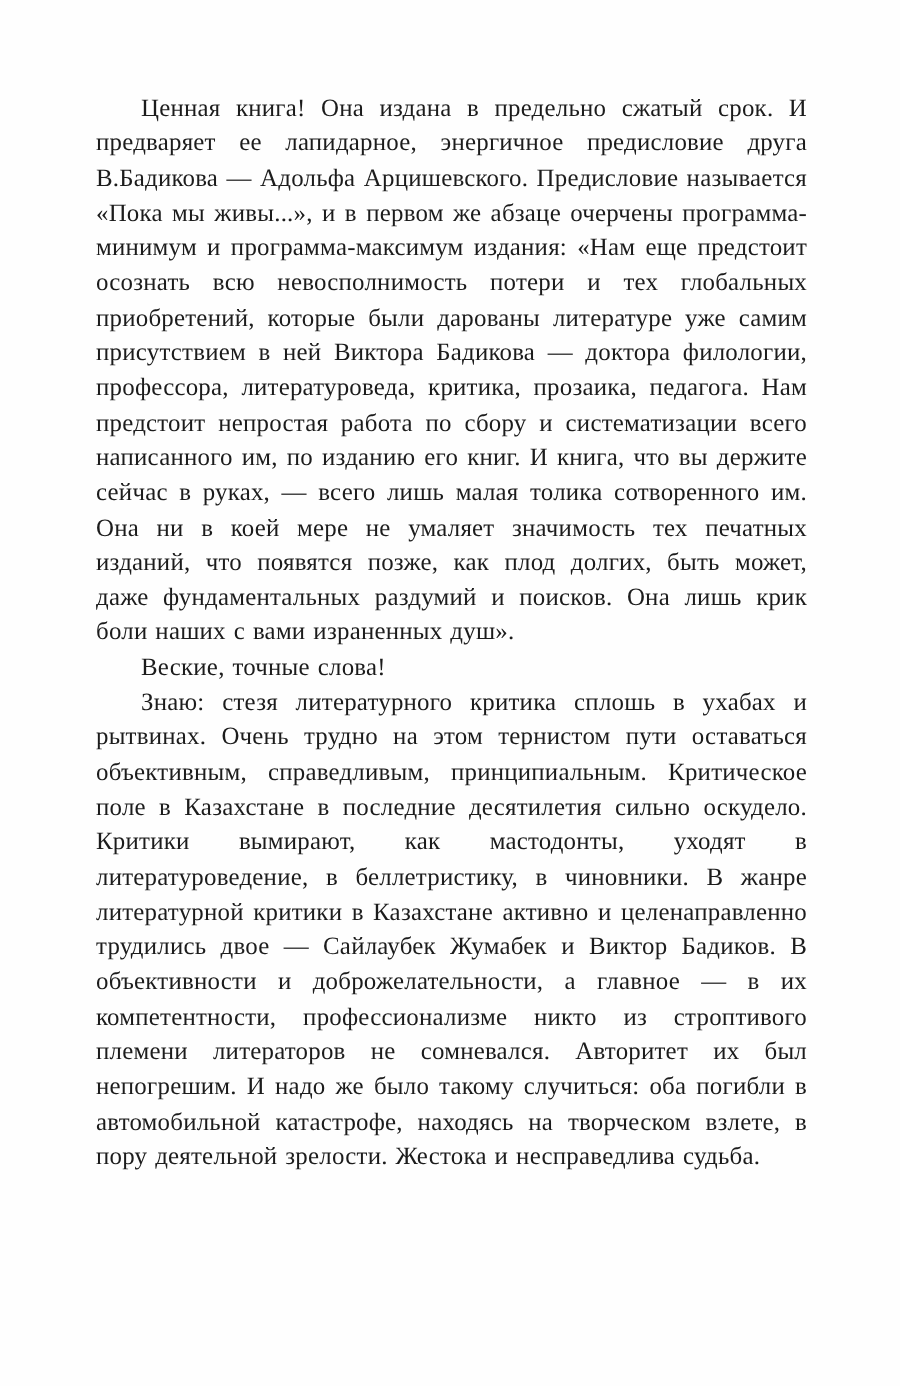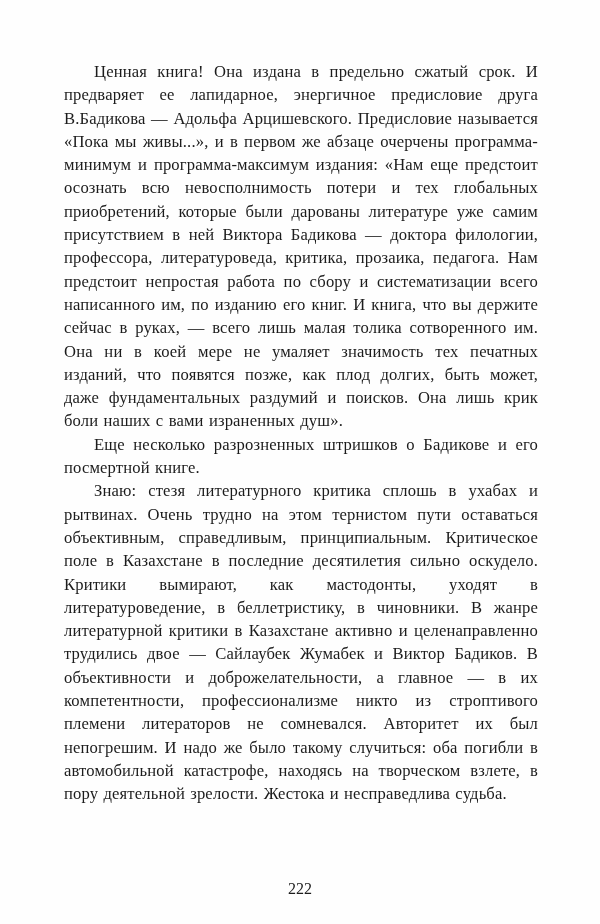--- a/index.html
+++ b/index.html
@@ -41,17 +41,16 @@
     color: #1c1c1c;
   }
 </style>
 </head>
 <body>
 
 <main class="book-page">
   <div class="text-block" id="text-block">
 
   <p>Ценная книга! Она издана в предельно сжатый срок. И предваряет ее лапидарное, энергичное предисловие друга В.Бадикова — Адольфа Арцишевского. Предисловие называется «Пока мы живы...», и в первом же абзаце очерчены программа-минимум и программа-максимум издания: «Нам еще предстоит осознать всю невосполнимость потери и тех глобальных приобретений, которые были дарованы литературе уже самим присутствием в ней Виктора Бадикова — доктора филологии, профессора, литературоведа, критика, прозаика, педагога. Нам предстоит непростая работа по сбору и систематизации всего написанного им, по изданию его книг. И книга, что вы держите сейчас в руках, — всего лишь малая толика сотворенного им. Она ни в коей мере не умаляет значимость тех печатных изданий, что появятся позже, как плод долгих, быть может, даже фундаментальных раздумий и поисков. Она лишь крик боли наших с вами израненных душ».</p>
-      <p>Еще несколько разрозненных штришков о Бадикове и его посмертной книге.</p>
+      <p>Веские, точные слова!</p>
       <p>Знаю: стезя литературного критика сплошь в ухабах и рытвинах. Очень трудно на этом тернистом пути оставаться объективным, справедливым, принципиальным. Критическое поле в Казахстане в последние десятилетия сильно оскудело. Критики вымирают, как мастодонты, уходят в литературоведение, в беллетристику, в чиновники. В жанре литературной критики в Казахстане активно и целенаправленно трудились двое — Сайлаубек Жумабек и Виктор Бадиков. В объективности и доброжелательности, а главное — в их компетентности, профессионализме никто из строптивого племени литераторов не сомневался. Авторитет их был непогрешим. И надо же было такому случиться: оба погибли в автомобильной катастрофе, находясь на творческом взлете, в пору деятельной зрелости. Жестока и несправедлива судьба.</p>
     </div>
-  <div class="page-number">222</div>
 </main>
 
 </body></html>

